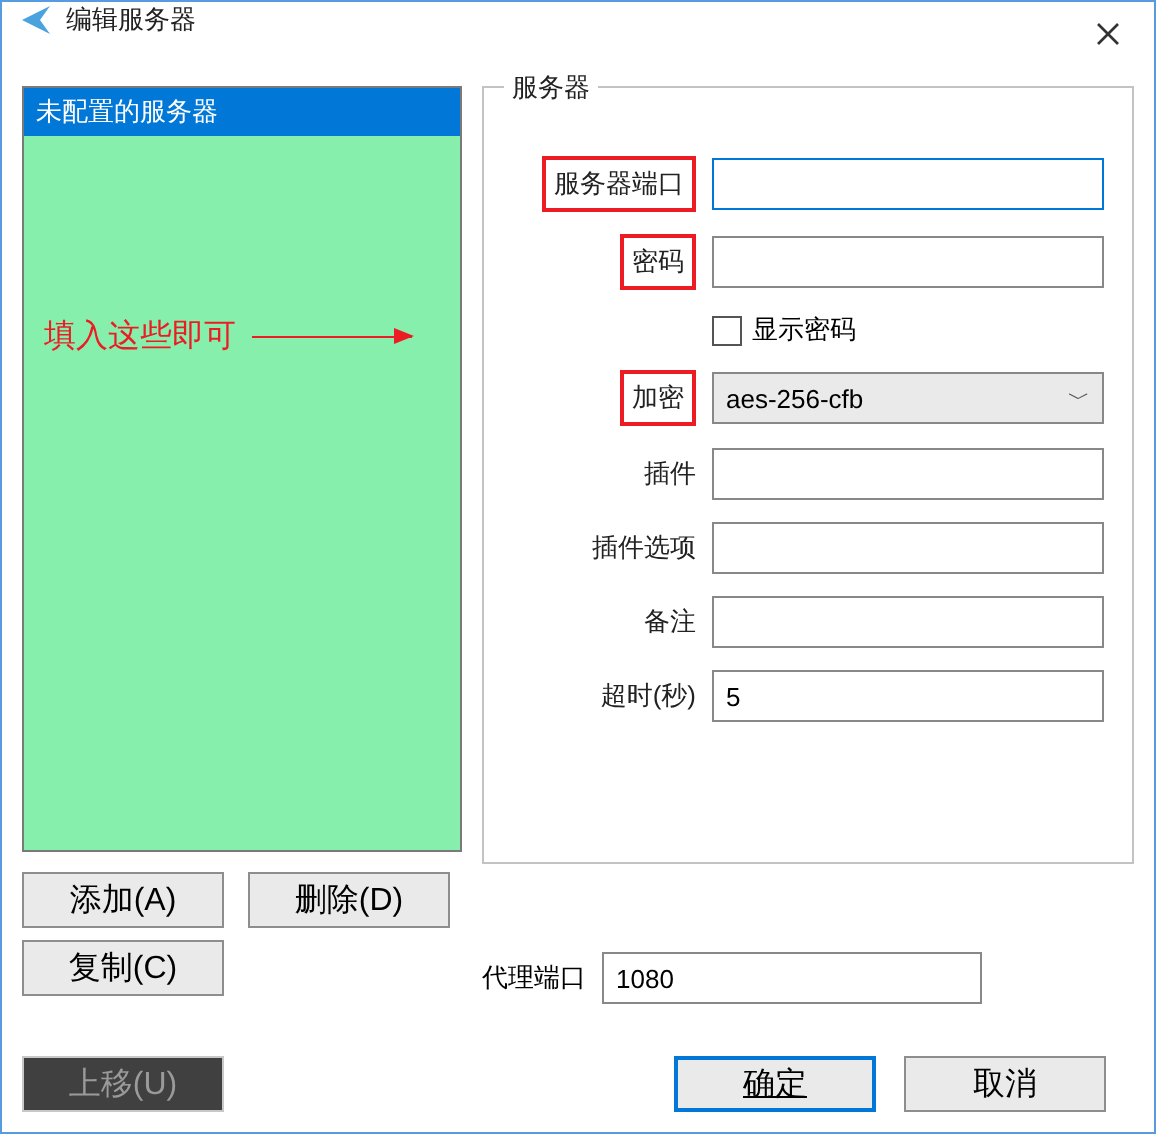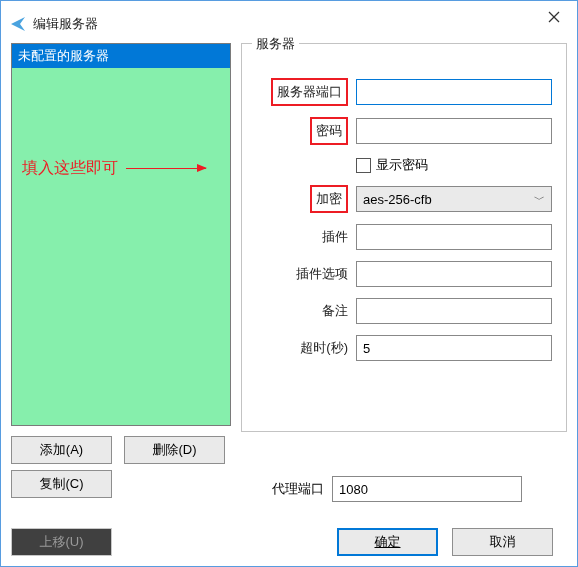--- a/index.html
+++ b/index.html
@@ -14,21 +14,21 @@
     width: 578px;
     height: 567px;
     border: 1px solid #579ce0;
     background: #fff;
     position: relative;
   }
   .titlebar {
     height: 32px;
     background: #fff;
     display: flex;
-    align-items: flex-end;
+    align-items: flex-start;
     padding-left: 8px;
   }
   .title-icon {
     width: 18px; height: 18px;
     display: inline-flex;
     align-items: center; justify-content: center;
     margin-right: 6px;
   }
   .title-text {
     font-size: 13px;
@@ -98,21 +98,21 @@
     display: flex;
     gap: 12px;
     margin-top: 10px;
   }
   .btnrow2 { margin-top: 6px; }
   .btn {
     width: 101px;
     height: 28px;
     border: 1px solid #8e8e8e;
     background: #eaeaea;
-    font-size: 13px;
+    font-size: 16px;
     display: inline-flex;
     align-items: center;
     justify-content: center;
     cursor: pointer;
   }
   .btn.disabled {
     color: #9a9a9a;
     background: #404040;
     border-color: #c8c8c8;
     cursor: default;
@@ -192,21 +192,21 @@
   .chkbox {
     width:15px; height:15px;
     border:1px solid #555;
     background:#fff;
     display:inline-block;
   }
 
   .proxyrow {
     display:flex;
     align-items:center;
-    justify-content:center;
+    justify-content:flex-start;
     gap:8px;
     margin-top: 44px;
     padding-right: 14px;
   }
   .proxyrow .txt { flex:0 0 150px; }
 
   .footer {
     display:flex;
     justify-content:flex-end;
     gap:14px;

